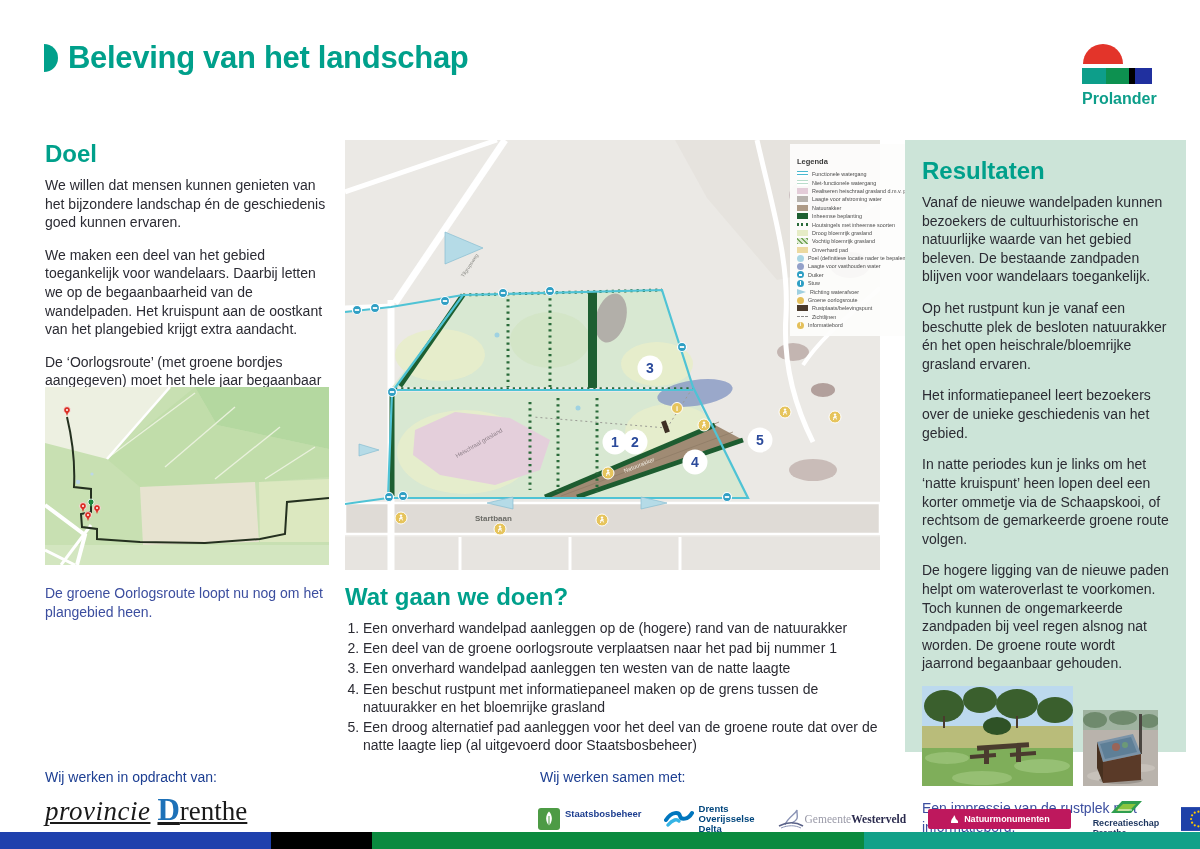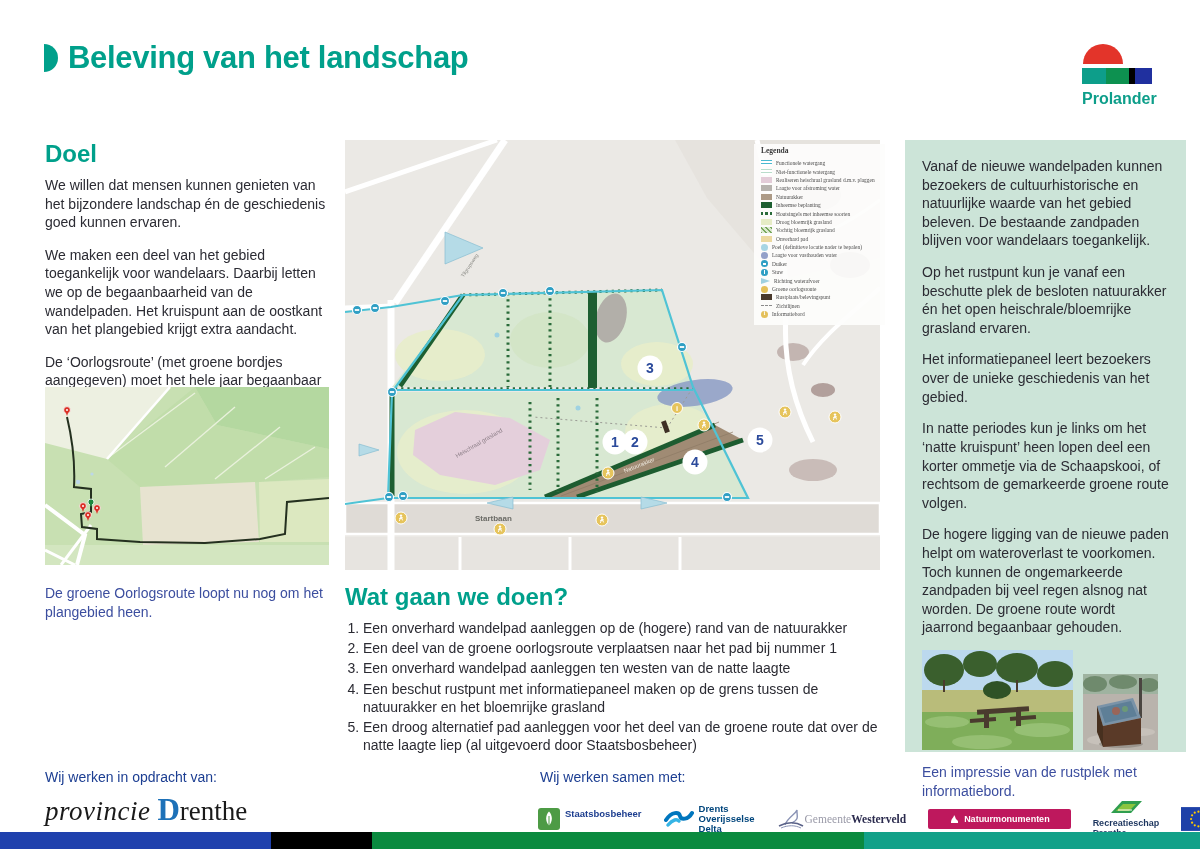--- a/index.html
+++ b/index.html
@@ -24,22 +24,22 @@
   .h2{margin:0 0 8px;font-size:24px;font-weight:700;color:#00a08b;}
   .body-par{margin:0 0 14px;font-size:14px;line-height:1.33;color:#2b2b33;}
   .caption{font-size:14px;line-height:1.33;color:#3c4e9f;}
 
   .doel-col{position:absolute;left:45px;top:140px;width:288px;}
   .smallmap{position:absolute;left:45px;top:387px;width:284px;height:178px;}
   .smallmap-caption{position:absolute;left:45px;top:584px;width:282px;}
 
   
   .mainmap{position:absolute;left:345px;top:140px;width:535px;height:430px;}
-  .legend{position:absolute;left:754px;top:144px;width:131px;background:rgba(253,253,252,.93);
-          padding:2px 6px 7px 7px;box-sizing:border-box;font-family:Liberation Serif, serif;}
+  .legend{position:absolute;left:790px;top:144px;width:131px;background:rgba(253,253,252,.93);
+          padding:13px 6px 7px 7px;box-sizing:border-box;}
   .legend-title{font-size:7.5px;font-weight:700;color:#3a3a3a;margin-bottom:4px;}
   .legend-row{display:flex;align-items:center;gap:4px;height:8.4px;overflow:hidden;}
   .legend-row span.lab{font-size:5.4px;color:#4c4c4c;white-space:nowrap;}
   .sw{flex:0 0 auto;width:11px;height:6px;}
   .sw-lines-cyan{background:repeating-linear-gradient(180deg,#49b9d0 0 1.4px,#fff 1.4px 3px);}
   .sw-lines-mint{background:repeating-linear-gradient(180deg,#b9ddcb 0 1.4px,#fff 1.4px 3px);}
   .sw-fill-pink{background:#e3ccd8;}
   .sw-fill-gray{background:#b7b3ae;}
   .sw-fill-brown{background:#ad9a86;}
   .sw-fill-darkgreen{background:#1d5f31;}
@@ -71,21 +71,21 @@
   .res-panel{position:absolute;left:905px;top:140px;width:281px;height:612px;background:#cce4d8;
              box-sizing:border-box;padding:17px 17px 0 17px;}
   .res-panel .body-par{margin-bottom:13px;}
   .res-photos{display:flex;align-items:flex-end;gap:10px;margin-top:6px;}
   .res-caption{margin-top:13px;}
 
   
   .foot-label{font-size:14px;color:#1c3e92;}
   .foot-left{position:absolute;left:45px;top:769px;}
   .pd-logo{position:absolute;left:45px;top:792px;font-family:"Liberation Serif",serif;color:#1a1a1a;
-           display:flex;align-items:baseline;}
+           display:flex;align-items:baseline;text-decoration:underline;}
   .pd-prov{font-style:italic;font-size:27px;letter-spacing:.5px;}
   .pd-d{font-size:31px;color:#1d71b8;font-weight:600;margin-left:7px;}
   .pd-rest{font-size:27px;}
   .foot-mid{position:absolute;left:540px;top:769px;}
   .logos-row{position:absolute;left:538px;top:789px;width:648px;display:flex;align-items:center;gap:22px;}
   .logo{display:flex;align-items:flex-start;gap:5px;}
   .logo-text{font-size:9.5px;font-weight:700;color:#1d3e8f;}
   .wdod-text{font-size:9.5px;font-weight:700;color:#00457c;line-height:1.05;}
   .wv{display:flex;flex-direction:row;align-items:center;}
   .wv-text{font-family:"Liberation Serif",serif;font-size:11.5px;}
@@ -457,20 +457,21 @@
 
     <li>Een onverhard wandelpad aanleggen op de (hogere) rand van de natuurakker</li>
         <li>Een deel van de groene oorlogsroute verplaatsen naar het pad bij nummer 1</li>
         <li>Een onverhard wandelpad aanleggen ten westen van de natte laagte</li>
         <li>Een beschut rustpunt met informatiepaneel maken op de grens tussen de natuurakker en het bloemrijke grasland</li>
         <li>Een droog alternatief pad aanleggen voor het deel van de groene route dat over de natte laagte liep (al uitgevoerd door Staatsbosbeheer)</li>
       </ol>
   </div>
 
   <div class="res-panel">
+    <h2 class="h2">Resultaten</h2>
     <div>
 
     <p class="body-par">Vanaf de nieuwe wandelpaden kunnen bezoekers de cultuurhistorische en natuurlijke waarde van het gebied beleven. De bestaande zandpaden blijven voor wandelaars toegankelijk.</p>
         <p class="body-par">Op het rustpunt kun je vanaf een beschutte plek de besloten natuurakker én het open heischrale/bloemrijke grasland ervaren.</p>
         <p class="body-par">Het informatiepaneel leert bezoekers over de unieke geschiedenis van het gebied.</p>
         <p class="body-par">In natte periodes kun je links om het ‘natte kruispunt’ heen lopen deel een korter ommetje via de Schaapskooi, of rechtsom de gemarkeerde groene route volgen.</p>
         <p class="body-par">De hogere ligging van de nieuwe paden helpt om wateroverlast te voorkomen. Toch kunnen de ongemarkeerde zandpaden bij veel regen alsnog nat worden. De groene route wordt jaarrond begaanbaar gehouden.</p>
       </div>
     <div class="res-photos">
       <svg width="151" height="100" viewBox="0 0 151 100">

